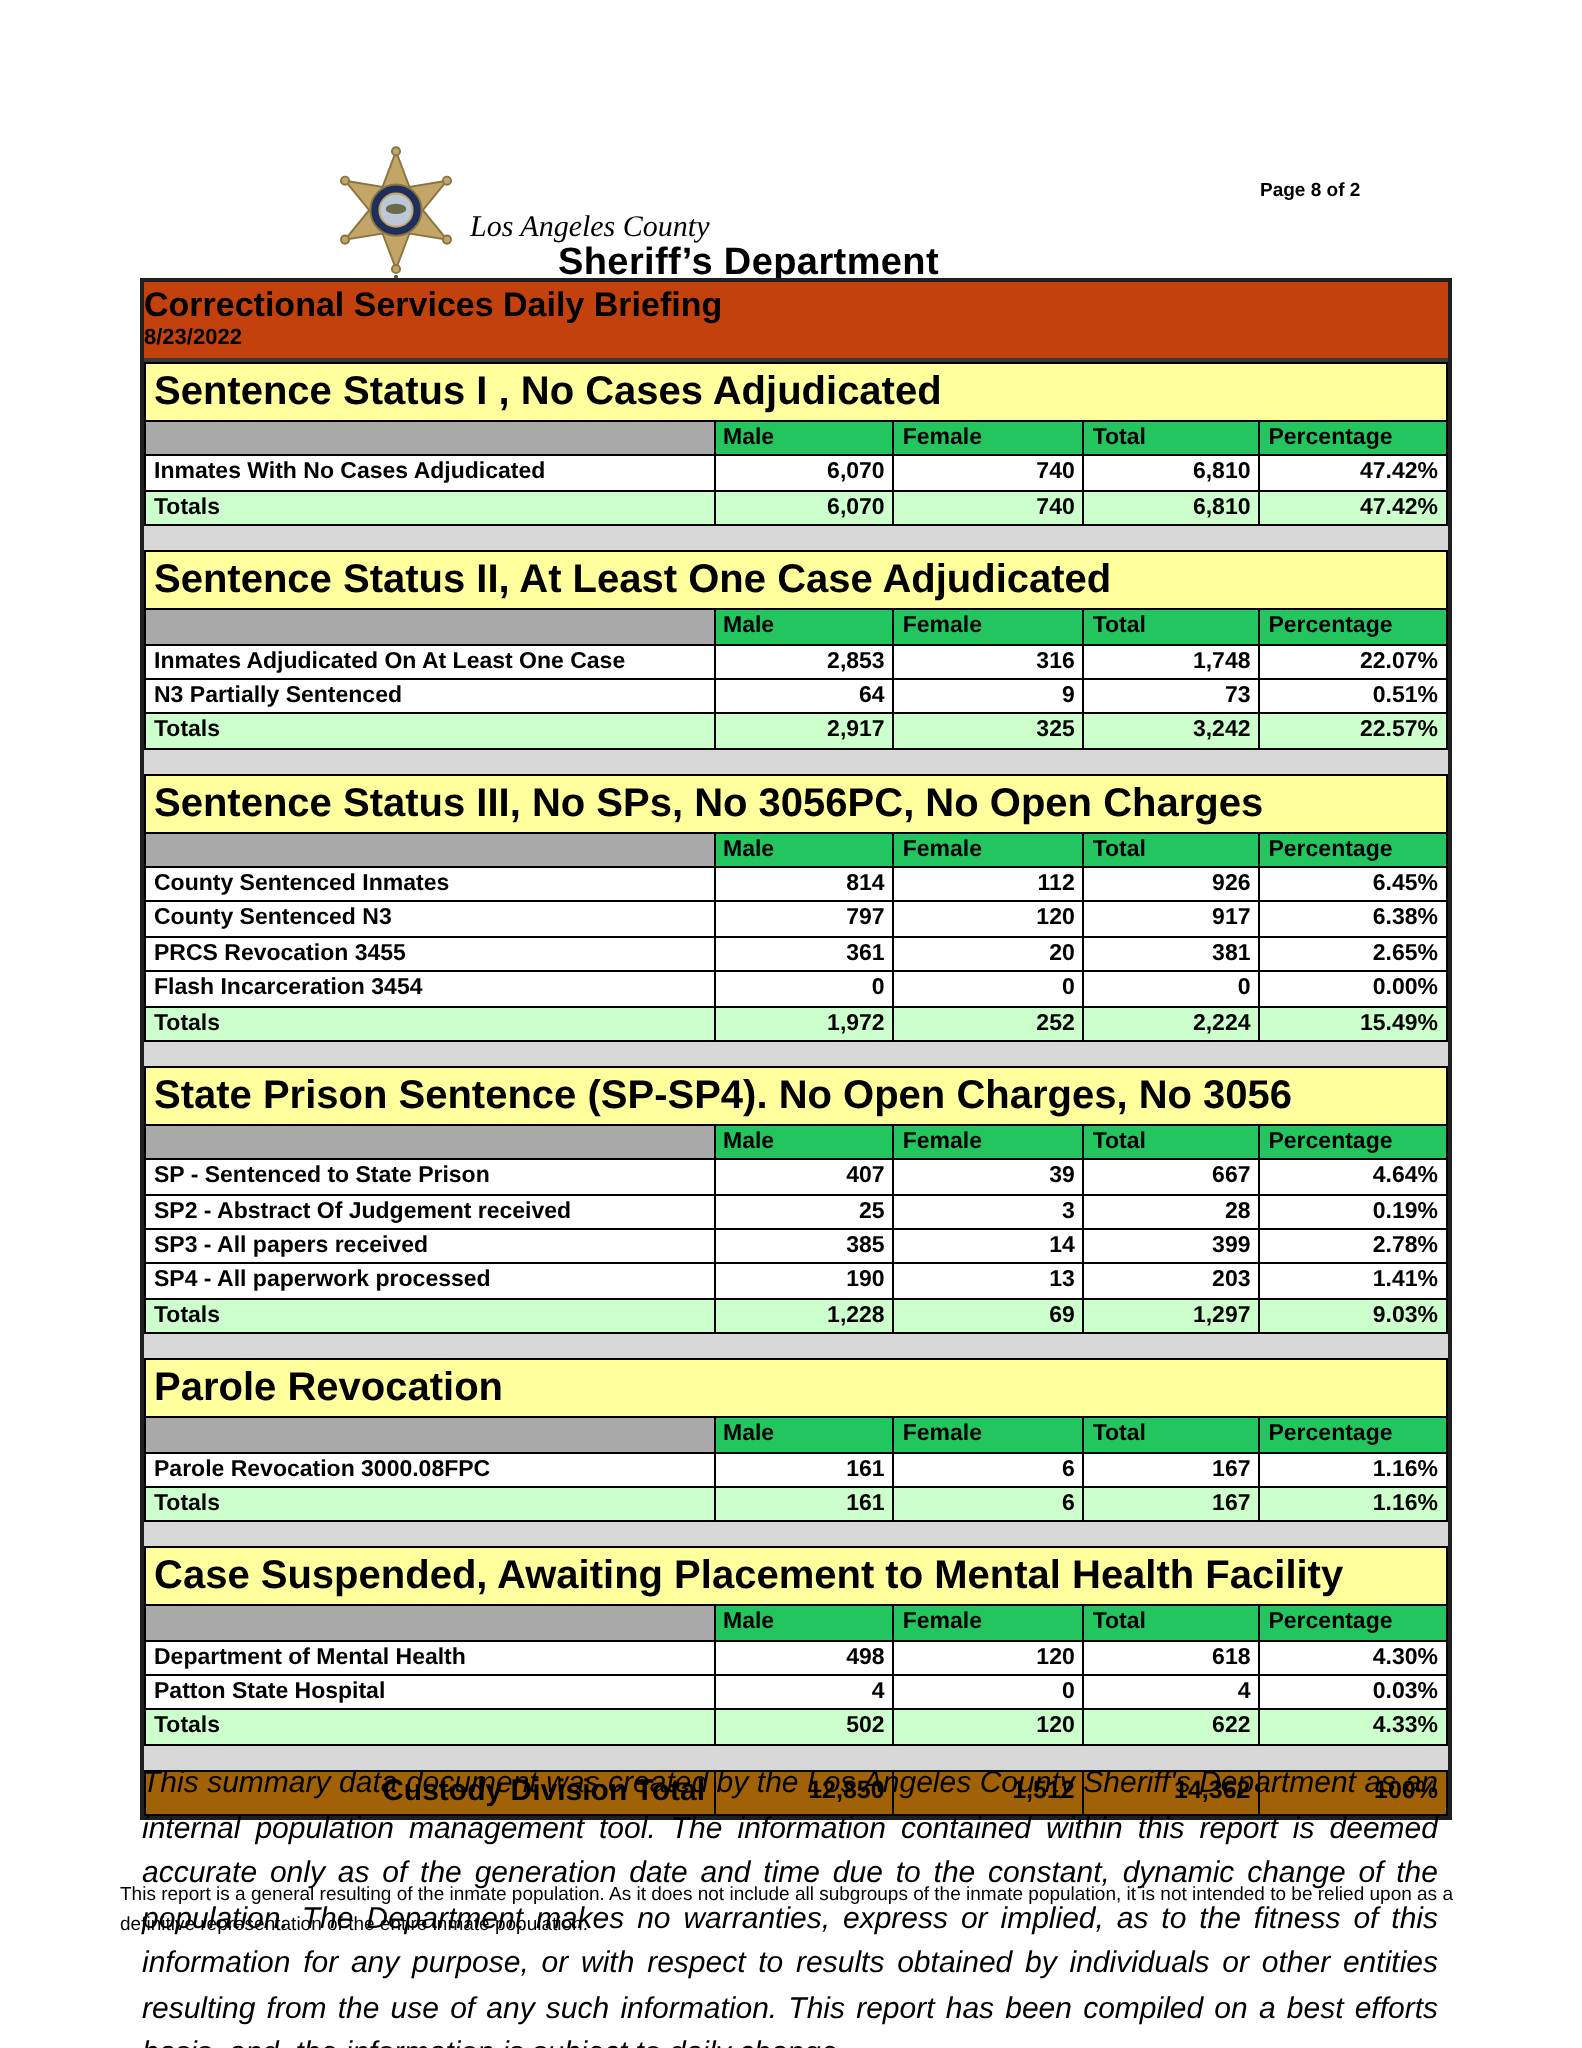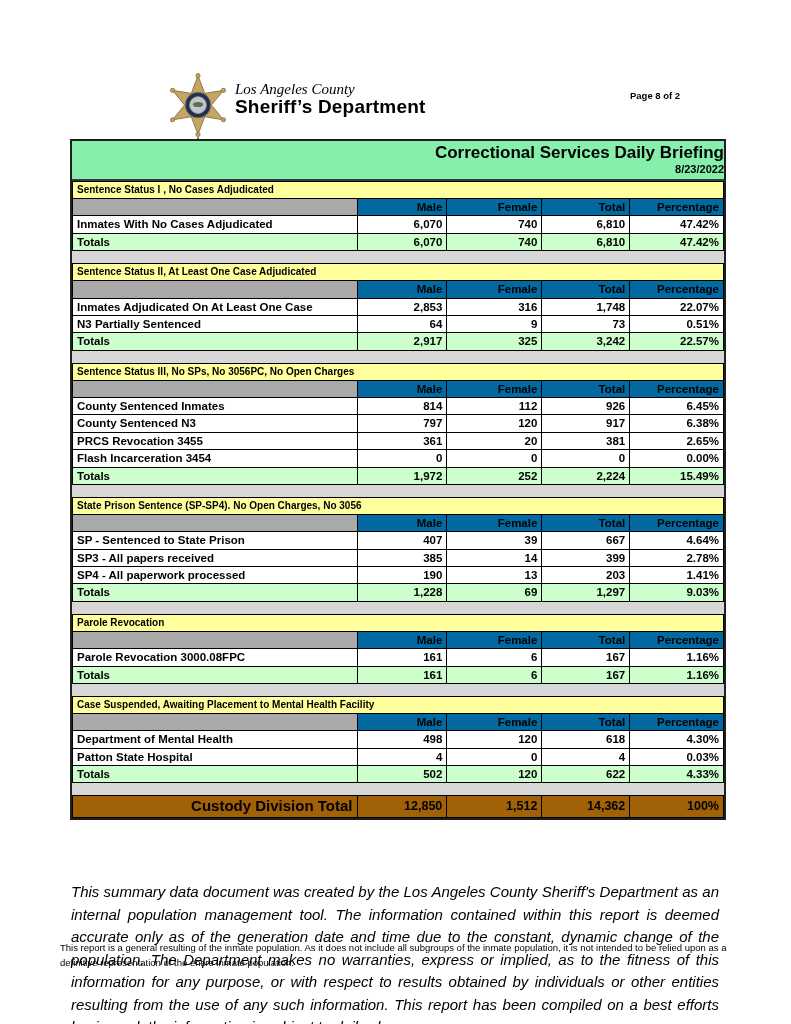--- a/index.html
+++ b/index.html
@@ -1,40 +1,40 @@
 <!DOCTYPE html>
 <html><head>
 <meta charset="utf-8">
 <style>
   html,body{margin:0;padding:0;background:#ffffff;}
   .page{position:relative;width:791px;height:1024px;background:#ffffff;
         font-family:"Liberation Sans",sans-serif;color:#000;overflow:hidden;}
 
   
-  .logo{position:absolute;top:72px;left:166px;display:flex;align-items:flex-start;}
+  .logo{position:absolute;top:72px;left:166px;display:flex;align-items:flex-end;}
   .star-wrap{width:64px;height:70px;flex:0 0 auto;}
   .agency{margin-left:5px;margin-top:9px;}
   .agency-line1{font-family:"Liberation Serif",serif;font-style:italic;font-size:15px;line-height:16px;}
-  .agency-line2{font-size:19px;font-weight:bold;letter-spacing:.2px;line-height:20px;}
+  .agency-line2{font-size:19px;font-weight:bold;letter-spacing:.2px;line-height:20px;margin-left:44px;}
   .page-label{position:absolute;top:90px;left:630px;font-size:9.5px;font-weight:bold;}
 
   
   .doc{position:absolute;top:139px;left:70px;width:652px;background:#d7d7d7;
        border:2px solid #1f1f1f;}
-  .banner{background:#86efac;border-bottom:2px solid #3a3a3a;text-align:right;padding:2px 0 3px;}
+  .banner{background:#c2410c;border-bottom:2px solid #3a3a3a;text-align:left;padding:2px 0 3px;}
   .banner-title{font-size:17px;font-weight:bold;line-height:20px;}
   .banner-date{font-size:11px;font-weight:bold;line-height:13px;}
   .gap{height:12px;}
 
   table{width:100%;border-collapse:collapse;table-layout:fixed;border:1.5px solid #000;}
   td{border:1px solid #000;font-size:11.5px;font-weight:bold;padding:1px 4px;
      line-height:1.25;overflow:hidden;white-space:nowrap;}
-  .sec-title td{background:#ffff9e;font-size:10px;padding:2px 4px;line-height:1.2;}
+  .sec-title td{background:#ffff9e;font-size:20px;padding:2px 4px;line-height:1.2;}
   .hdr .corner{background:#a9a9a9;}
-  .hdr .col{background:#0369a1;text-align:right;}
+  .hdr .col{background:#22c55e;text-align:left;}
   .data td{background:#ffffff;}
   .num{text-align:right;}
   .tot td{background:#ccffcc;}
   .tot .lbl{}
   .grand td{background:#a16207;}
   .grand .lbl{text-align:right;font-size:15px;}
   .grand .num{font-size:12.5px;}
 
   .disclaimer{position:absolute;top:881px;left:71px;width:648px;font-size:15px;
               font-style:italic;line-height:1.5;text-align:justify;}
@@ -235,20 +235,27 @@
         <td class="col">Percentage</td>
       </tr>
       <tr class="data">
         <td>SP - Sentenced to State Prison</td>
         <td class="num">407</td>
         <td class="num">39</td>
         <td class="num">667</td>
         <td class="num">4.64%</td>
       </tr>
       <tr class="data">
+        <td>SP2 - Abstract Of Judgement received</td>
+        <td class="num">25</td>
+        <td class="num">3</td>
+        <td class="num">28</td>
+        <td class="num">0.19%</td>
+      </tr>
+      <tr class="data">
         <td>SP3 - All papers received</td>
         <td class="num">385</td>
         <td class="num">14</td>
         <td class="num">399</td>
         <td class="num">2.78%</td>
       </tr>
       <tr class="data">
         <td>SP4 - All paperwork processed</td>
         <td class="num">190</td>
         <td class="num">13</td>

